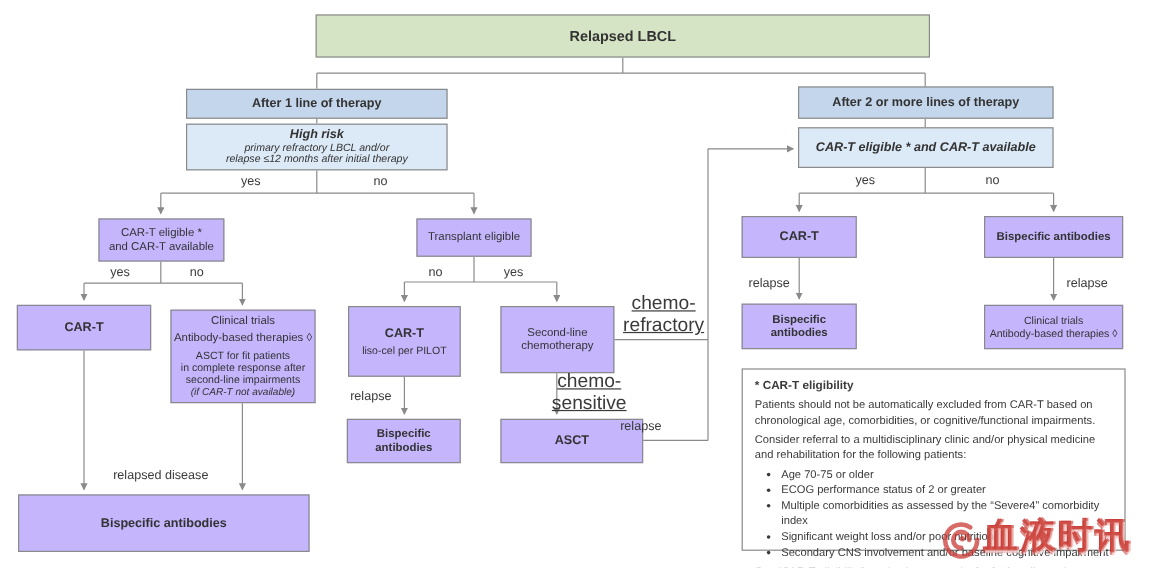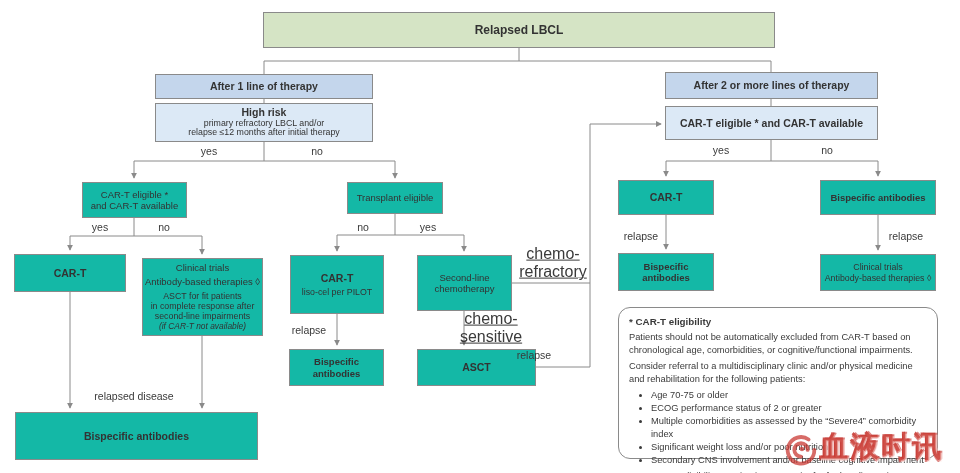--- a/index.html
+++ b/index.html
@@ -7,23 +7,23 @@
     position:relative;width:960px;height:473px;background:#ffffff;overflow:hidden;
     font-family:"Liberation Sans",sans-serif;color:#333;
   }
   .box{
     position:absolute;box-sizing:border-box;border:1px solid #8a8a8a;
     display:flex;flex-direction:column;align-items:center;justify-content:center;
     text-align:center;line-height:1.18;
   }
   .green{background:#d5e4c5;}
   .blue{background:#c4d6ec;}
-  .lightblue{background:#dce9f6;}
-  .leaf{background:#14b8a6;}
-  .white{background:#ffffff;border-radius:12px;}
+  .lightblue{background:#dce9f6;font-style:italic;}
+  .leaf{background:#c4b5fd;}
+  .white{background:#ffffff;}
   .b{font-weight:bold;}
   .fs12{font-size:12px;} .fs10{font-size:10.5px;}
   .fs9{font-size:9.5px;} .fs8{font-size:8.8px;} .fs8i{font-size:8.4px;font-style:italic;}
   .edge{
     position:absolute;transform:translate(-50%,-50%);font-size:10.5px;color:#3a3a3a;
     white-space:nowrap;background:transparent;
   }
   .edge2{
     position:absolute;transform:translate(-50%,-50%);font-size:16px;color:#3a3a3a;
     text-align:center;line-height:1.15;white-space:nowrap;text-decoration:underline;

